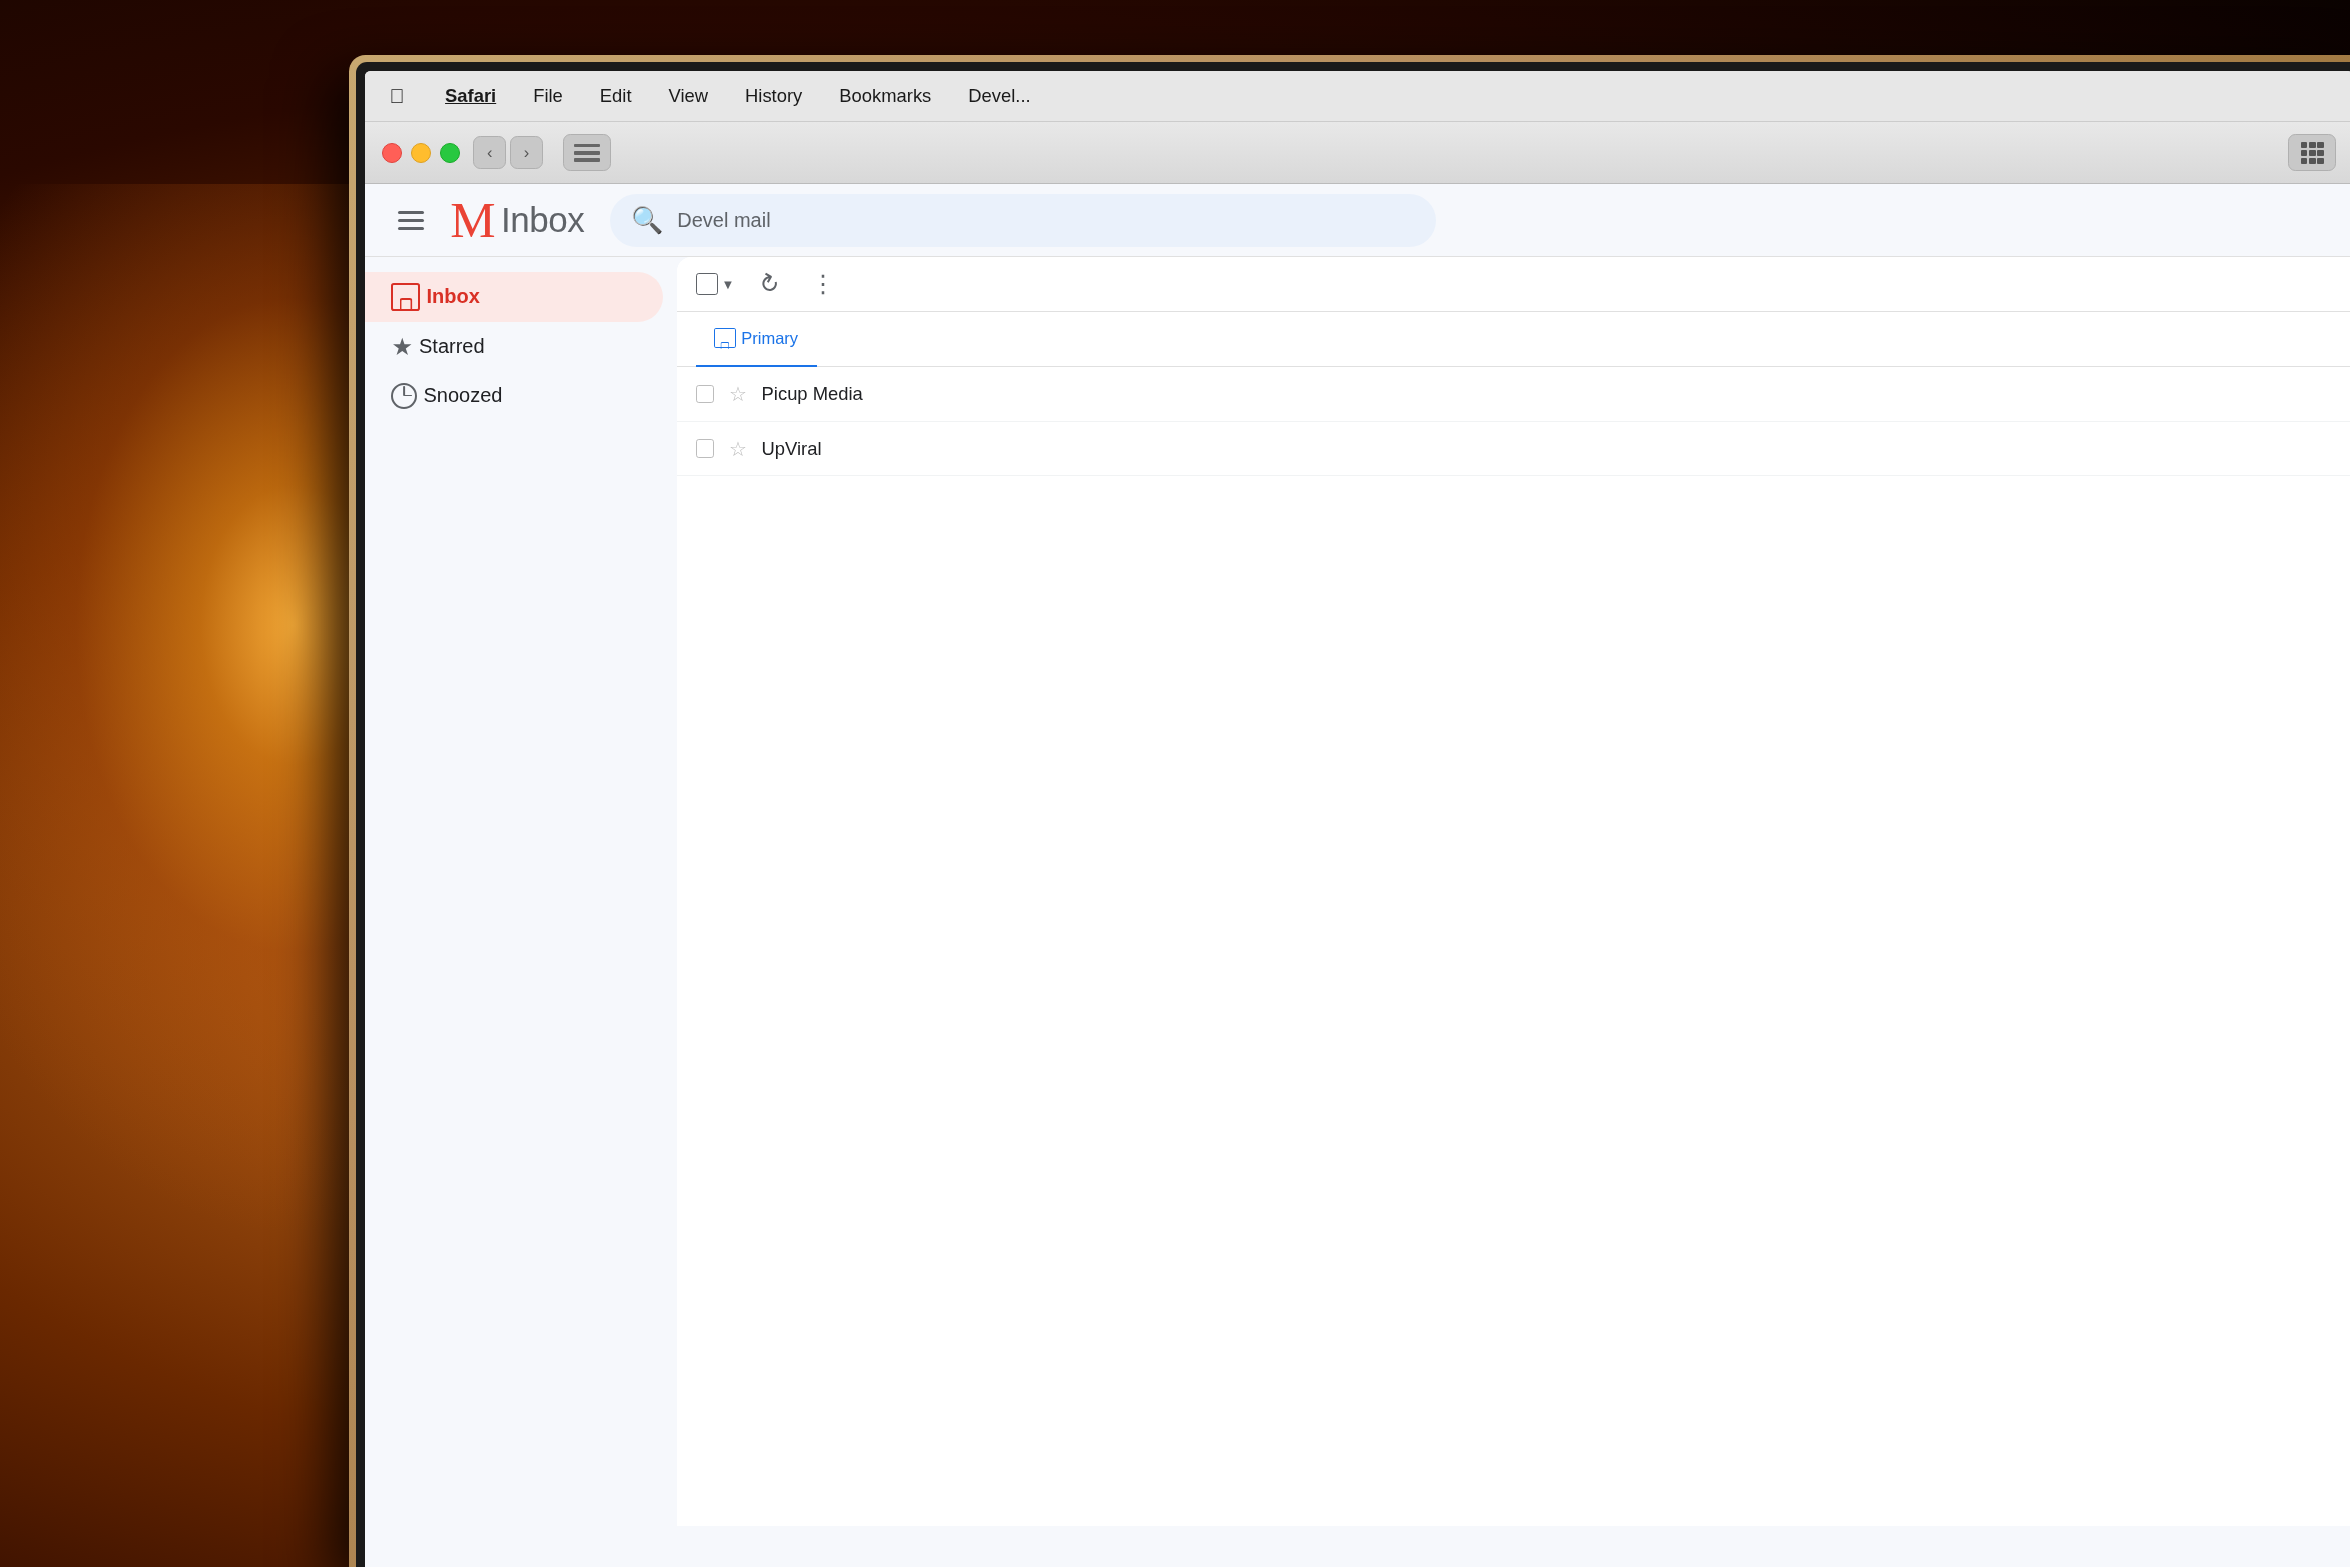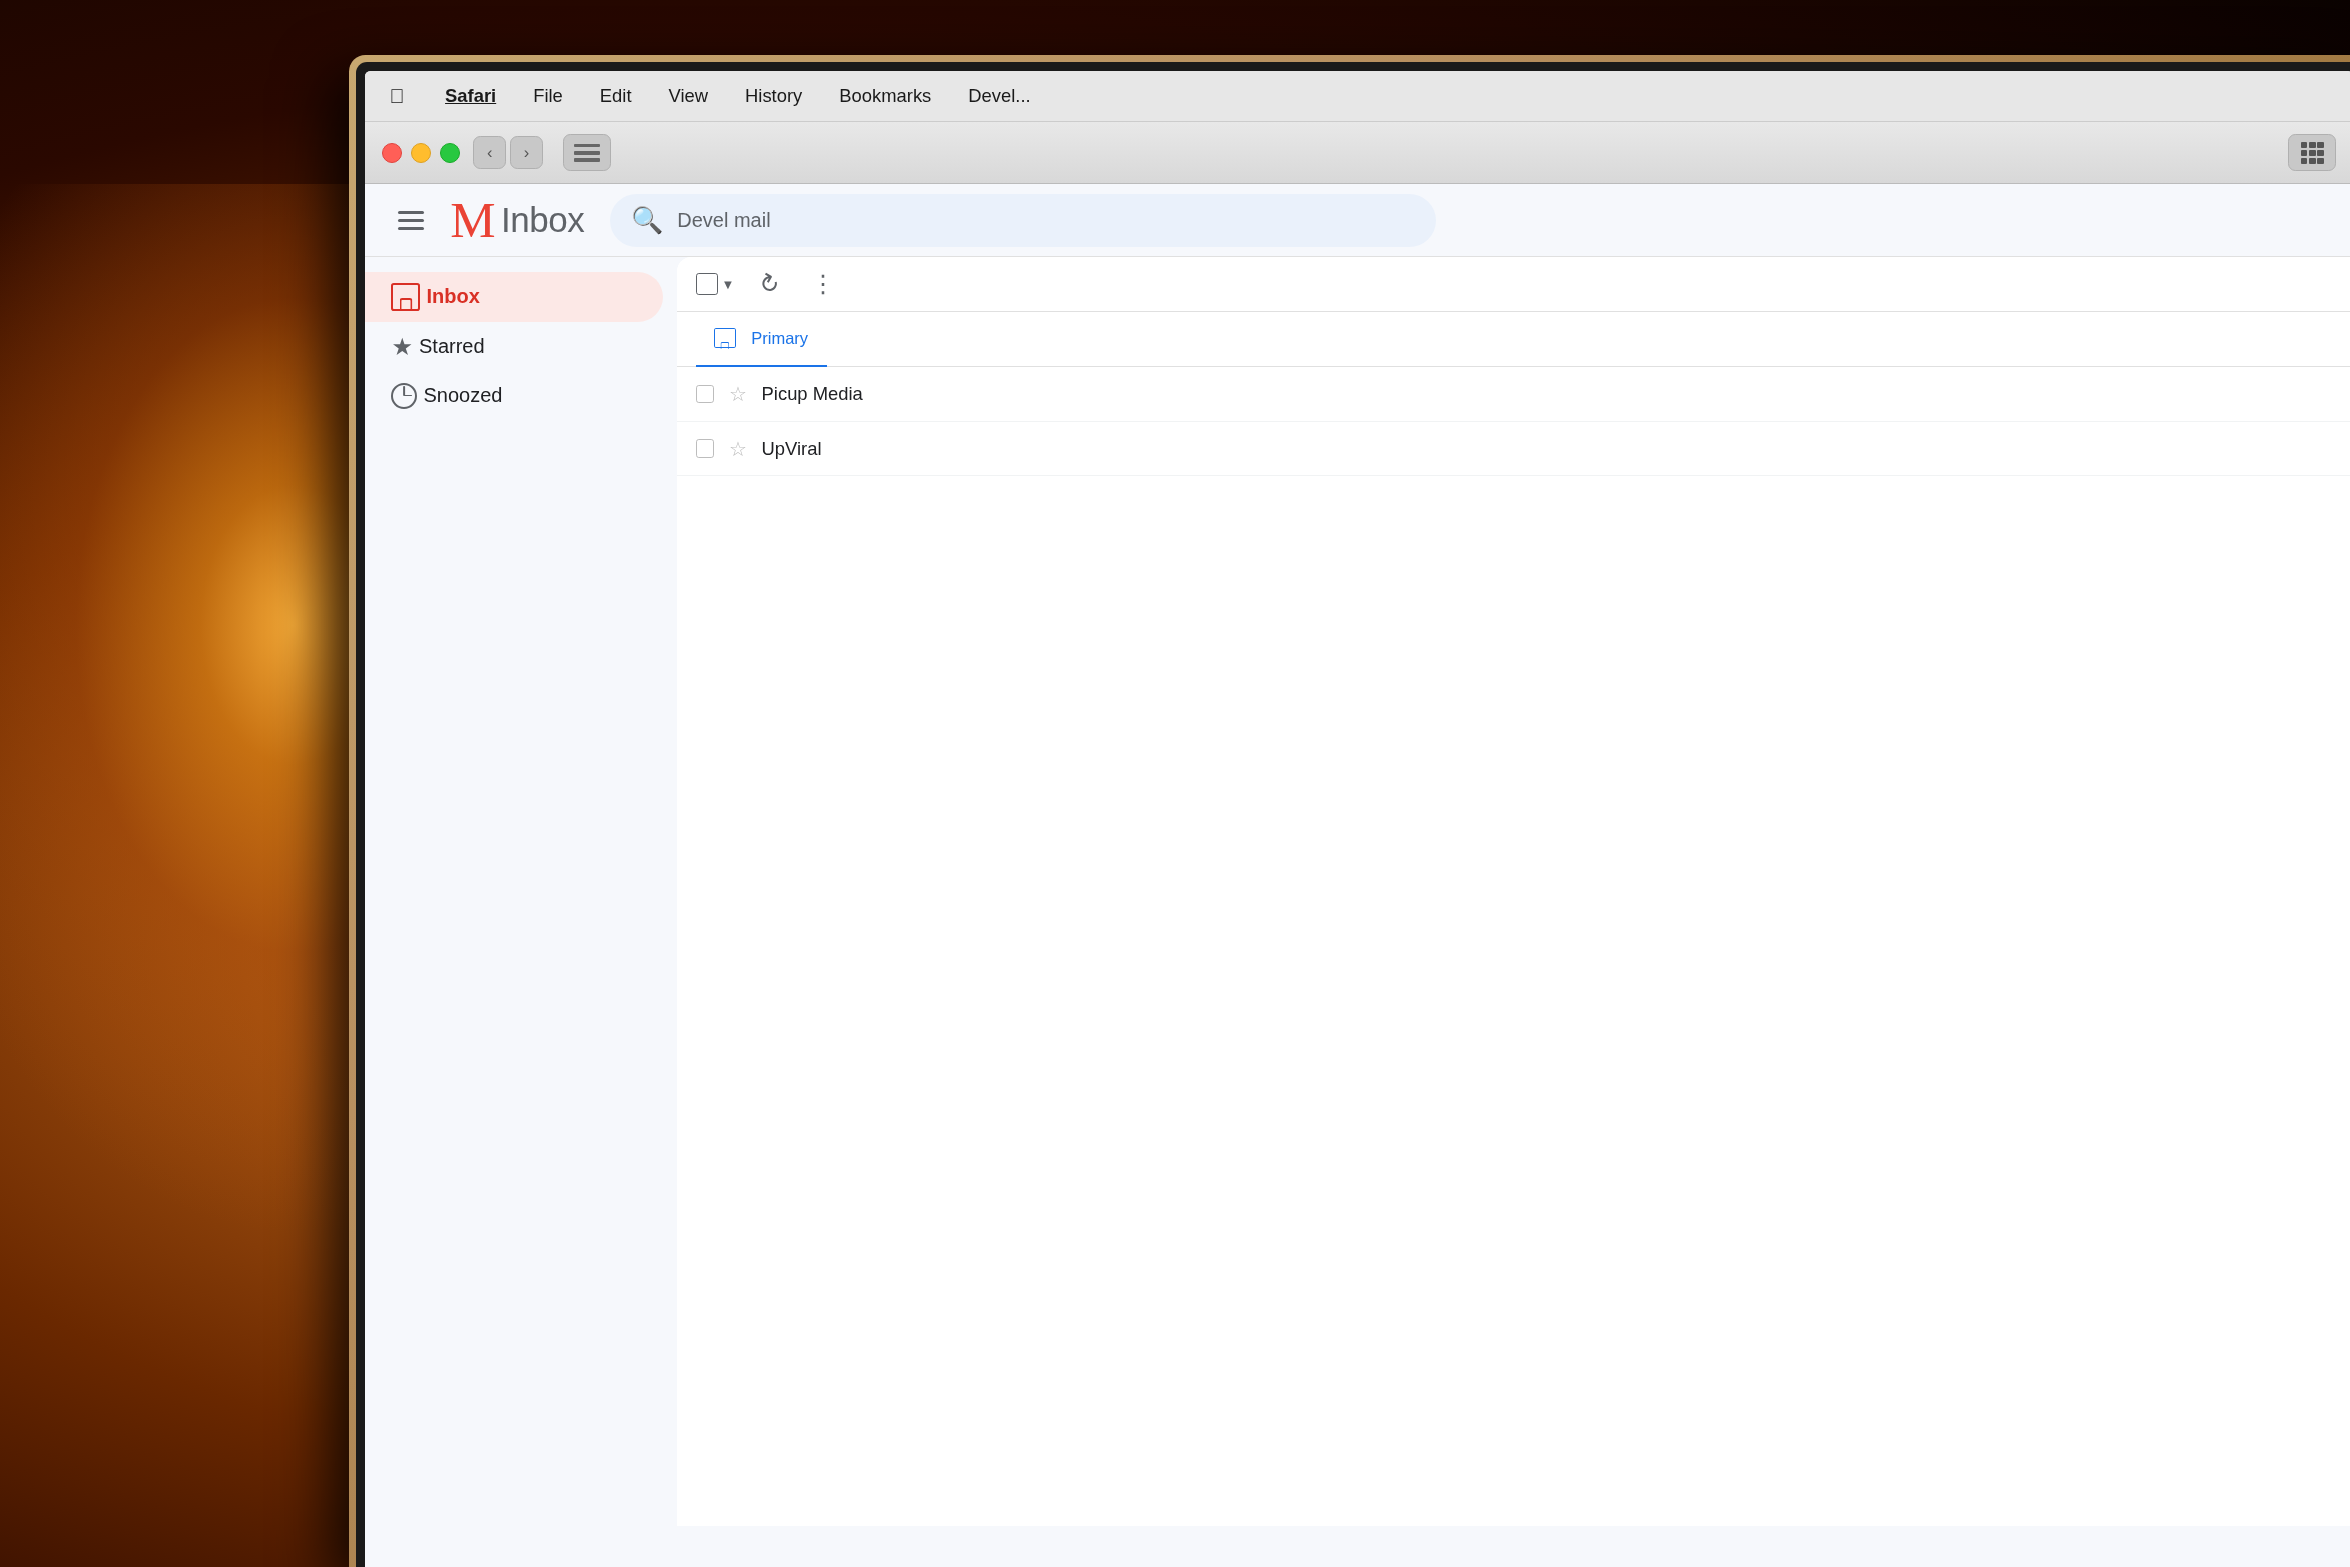--- a/index.html
+++ b/index.html
@@ -468,21 +468,21 @@
       align-items: center;
       padding: 0 18.4px;
       border-bottom: 0.9px solid #e0e0e0;
       background: #fff;
       height: 55px;
     }
 
     .tab-item {
       display: flex;
       align-items: center;
-      gap: 15px;
+      gap: 5px;
       padding: 0 18.4px;
       height: 55px;
       cursor: pointer;
       font-size: 16.5px;
       color: #5f6368;
       border-bottom: 2.8px solid transparent;
     }
 
     .tab-item.active {
       color: #1a73e8;

